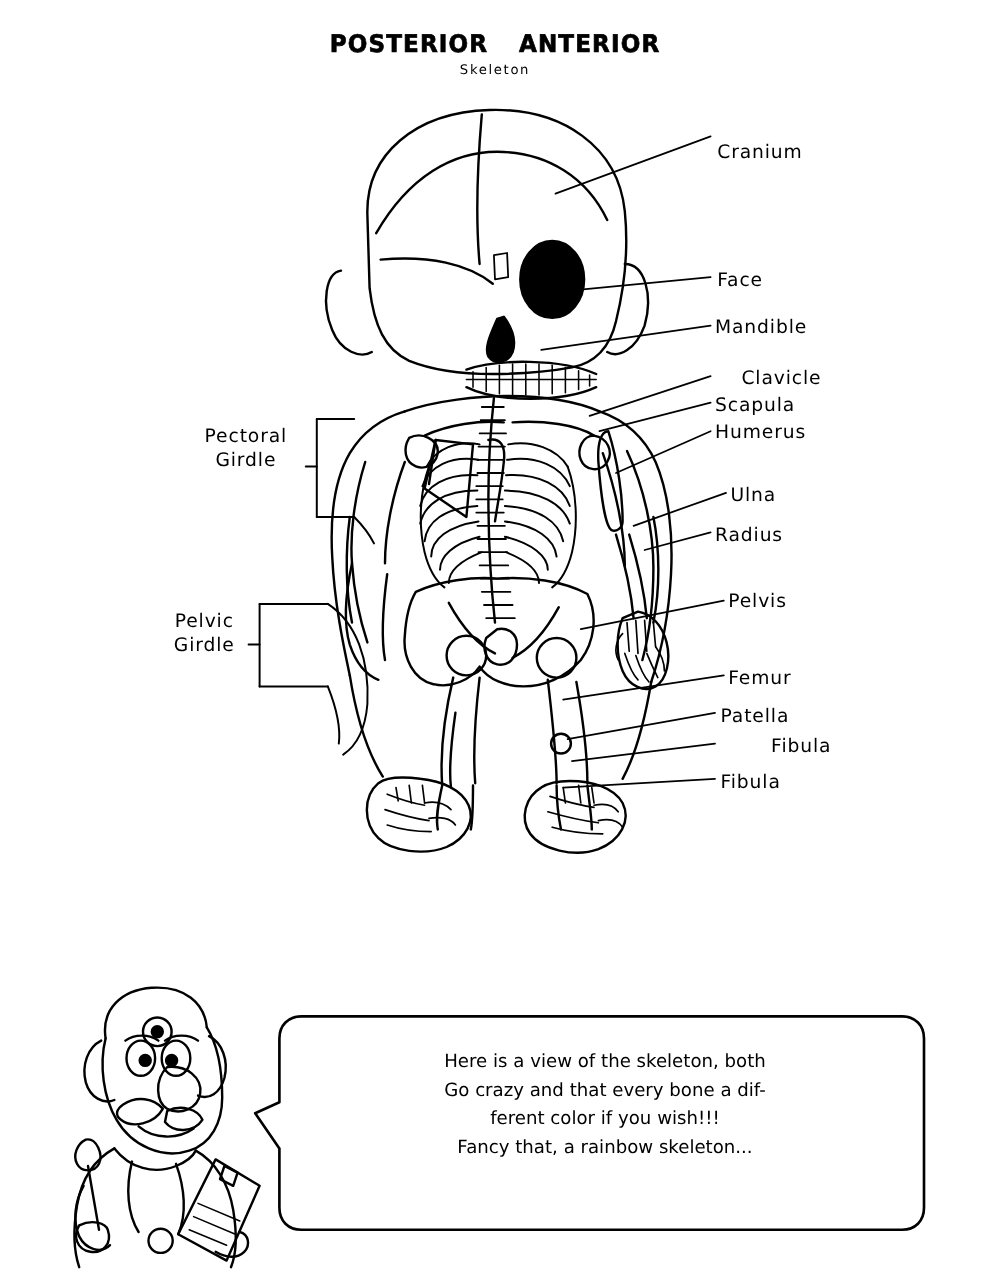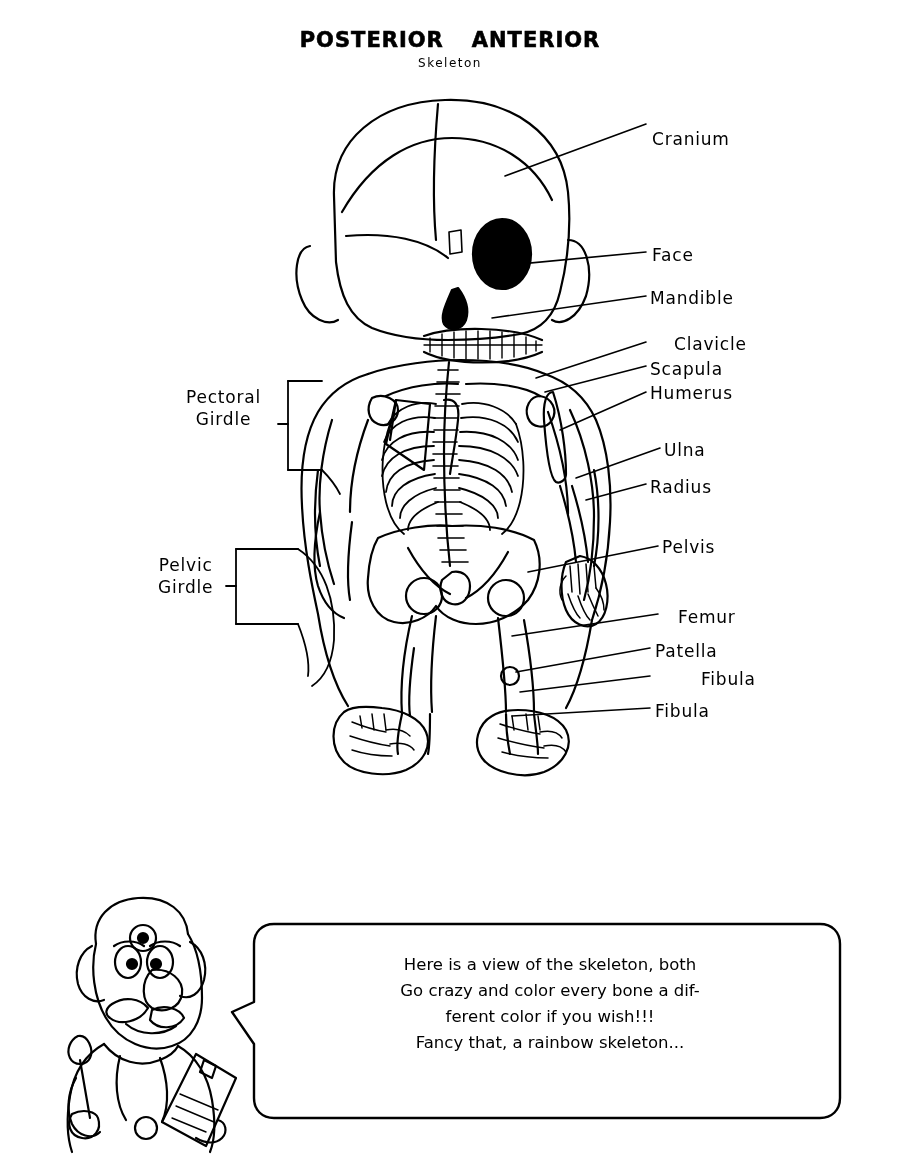--- a/index.html
+++ b/index.html
@@ -367,34 +367,34 @@
 
   <div class="label" style="left:652px; top:116px;margin-top:13px;">Cranium</div>
   <div class="label" style="left:652px; top:245px;text-align:right;">Face</div>
   <div class="label" style="left:650px; top:288px;">Mandible</div>
   <div class="label" style="left:650px; top:334px;margin-left:24px;">Clavicle</div>
   <div class="label" style="left:650px; top:359px;">Scapula</div>
   <div class="label" style="left:650px; top:383px;">Humerus</div>
   <div class="label" style="left:664px; top:440px;">Ulna</div>
   <div class="label" style="left:650px; top:477px;">Radius</div>
   <div class="label" style="left:662px; top:537px;">Pelvis</div>
-  <div class="label" style="left:678px; top:607px;">Femur</div>
+  <div class="label" style="left:662px; top:607px;">Femur</div>
   <div class="label" style="left:655px; top:641px;">Patella</div>
   <div class="label" style="left:655px; top:669px;margin-left:46px;">Fibula</div>
   <div class="label" style="left:655px; top:701px;">Fibula</div>
 
   <div class="bracket-label" style="left:186px; top:386px;">
     <div>Pectoral</div>
     <div>Girdle</div>
   </div>
   <div class="bracket-label" style="left:158px; top:554px;">
     <div>Pelvic</div>
     <div>Girdle</div>
   </div>
 
   <div class="bubble-text">
     <div>Here is a view of the skeleton, both</div>
-    <div>Go crazy and color every bone a dif-</div>
+    <div>Go crazy and that every bone a dif-</div>
     <div>ferent color if you wish!!!</div>
     <div>Fancy that, a rainbow skeleton...</div>
   </div>
 
 </div>
 
 </body></html>

